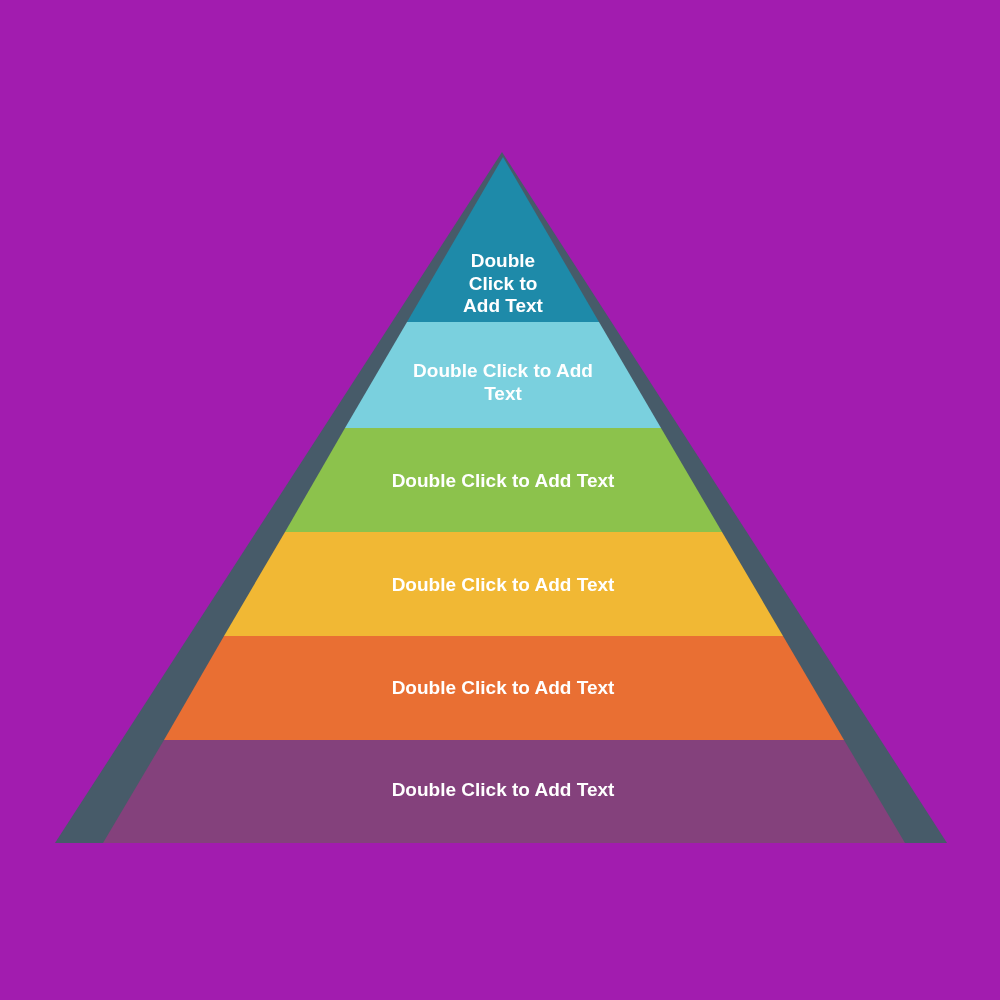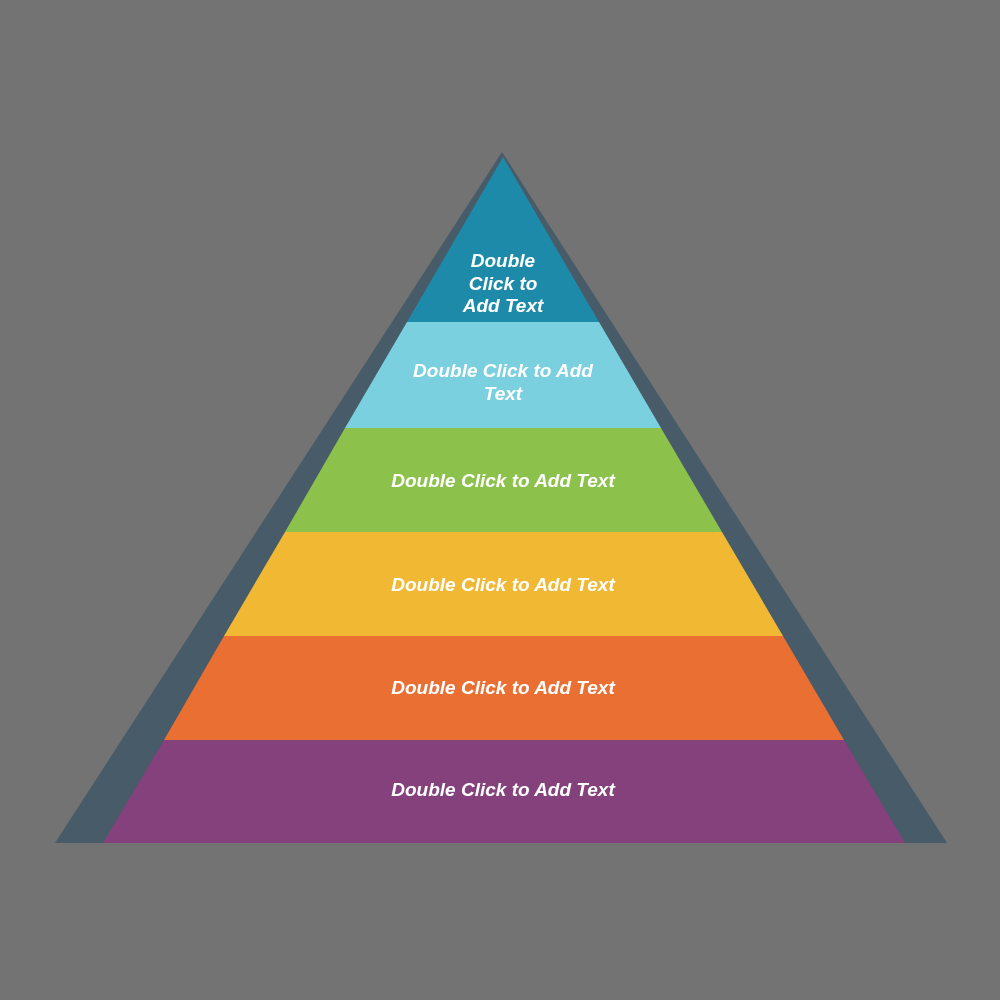--- a/index.html
+++ b/index.html
@@ -8,22 +8,21 @@
     width: 1000px;
     height: 1000px;
     background: #000000;
     overflow: hidden;
     font-family: "Liberation Sans", "DejaVu Sans", sans-serif;
   }
   .stage {
     position: relative;
     width: 1000px;
     height: 1000px;
-    background: #737373;
-    font-style: italic;
+    background: #a21caf;
   }
   svg {
     display: block;
   }
   .level-label {
     font-family: "Liberation Sans", "DejaVu Sans", sans-serif;
     font-size: 19px;
     font-weight: bold;
     text-anchor: middle;
   }

